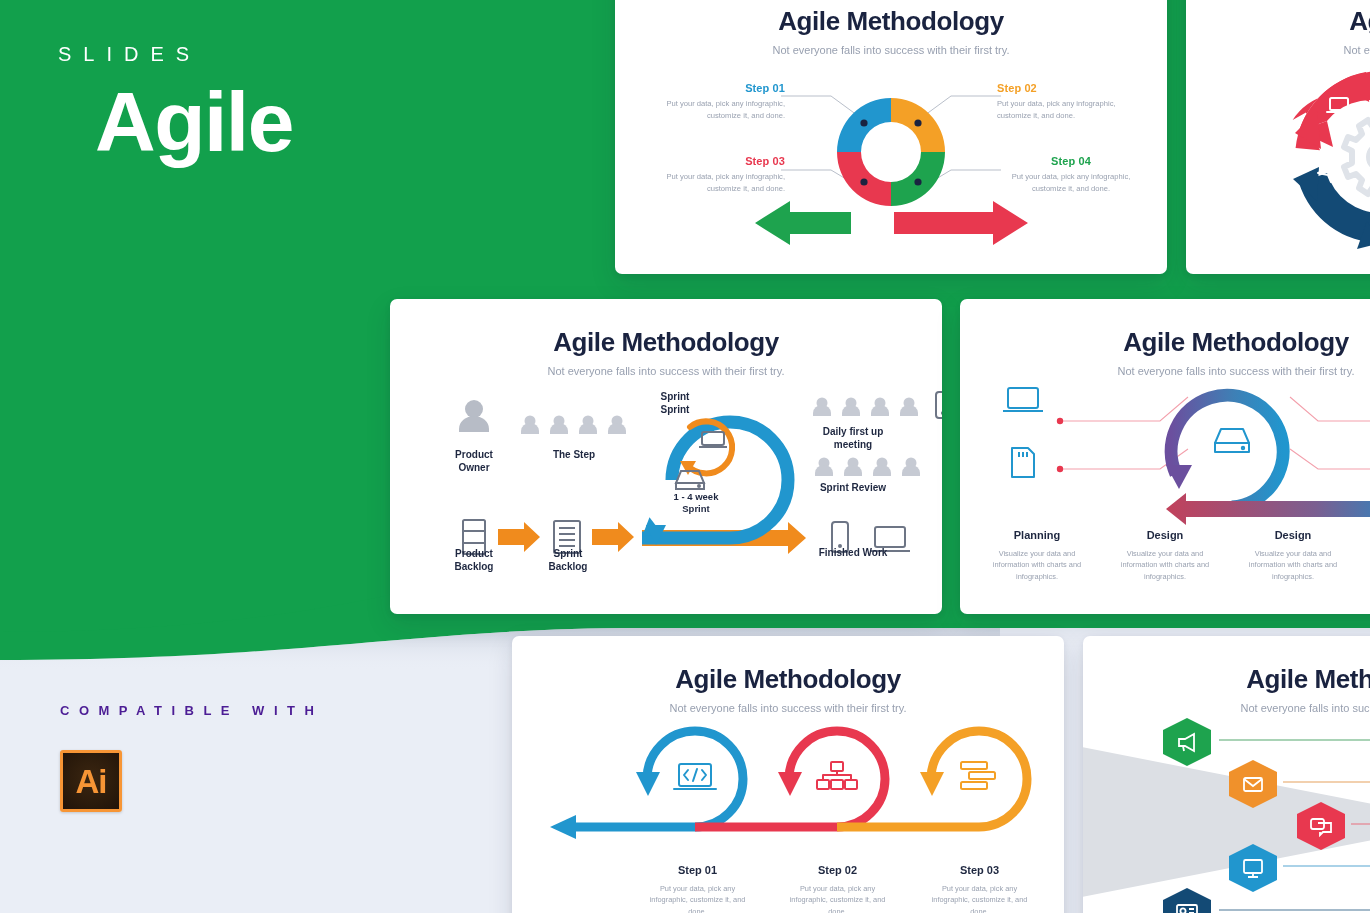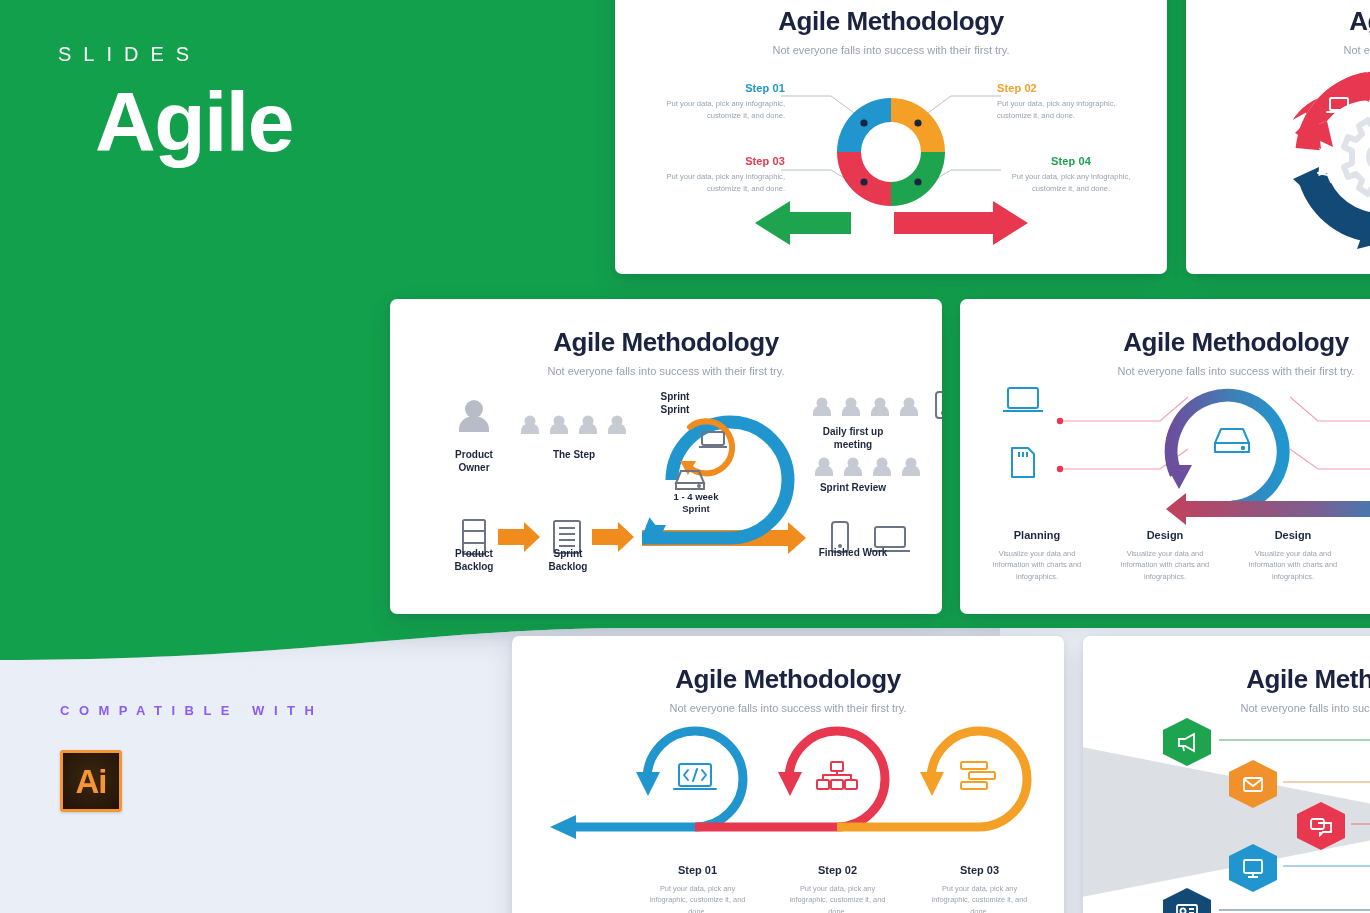--- a/index.html
+++ b/index.html
@@ -25,21 +25,21 @@
   }
   .hero-title {
     color: #ffffff; font-size: 84px; font-weight: 700;
     line-height: 0.97; letter-spacing: -1.5px; margin-top: 18px; margin-left: 37px;
   }
   .hero-title .l2 { display:block; }
 
   
   .compat { position: absolute; left: 60px; top: 703px; z-index: 6; }
   .compat-label {
-    color: #8b5cf6; font-size: 13px; font-weight: 700; letter-spacing: 9.5px;
+    color: #4c1d95; font-size: 13px; font-weight: 700; letter-spacing: 9.5px;
   }
   .ai-logo {
     margin-top: 32px;
     width: 62px; height: 62px;
     border: 3px solid #f79535;
     background: radial-gradient(circle at 50% 45%, #3b2611 0%, #2a1a0b 65%, #20130a 100%);
     border-radius: 3px;
     display: flex; align-items: center; justify-content: center;
     box-shadow: 0 1px 3px rgba(0,0,0,0.18);
   }

